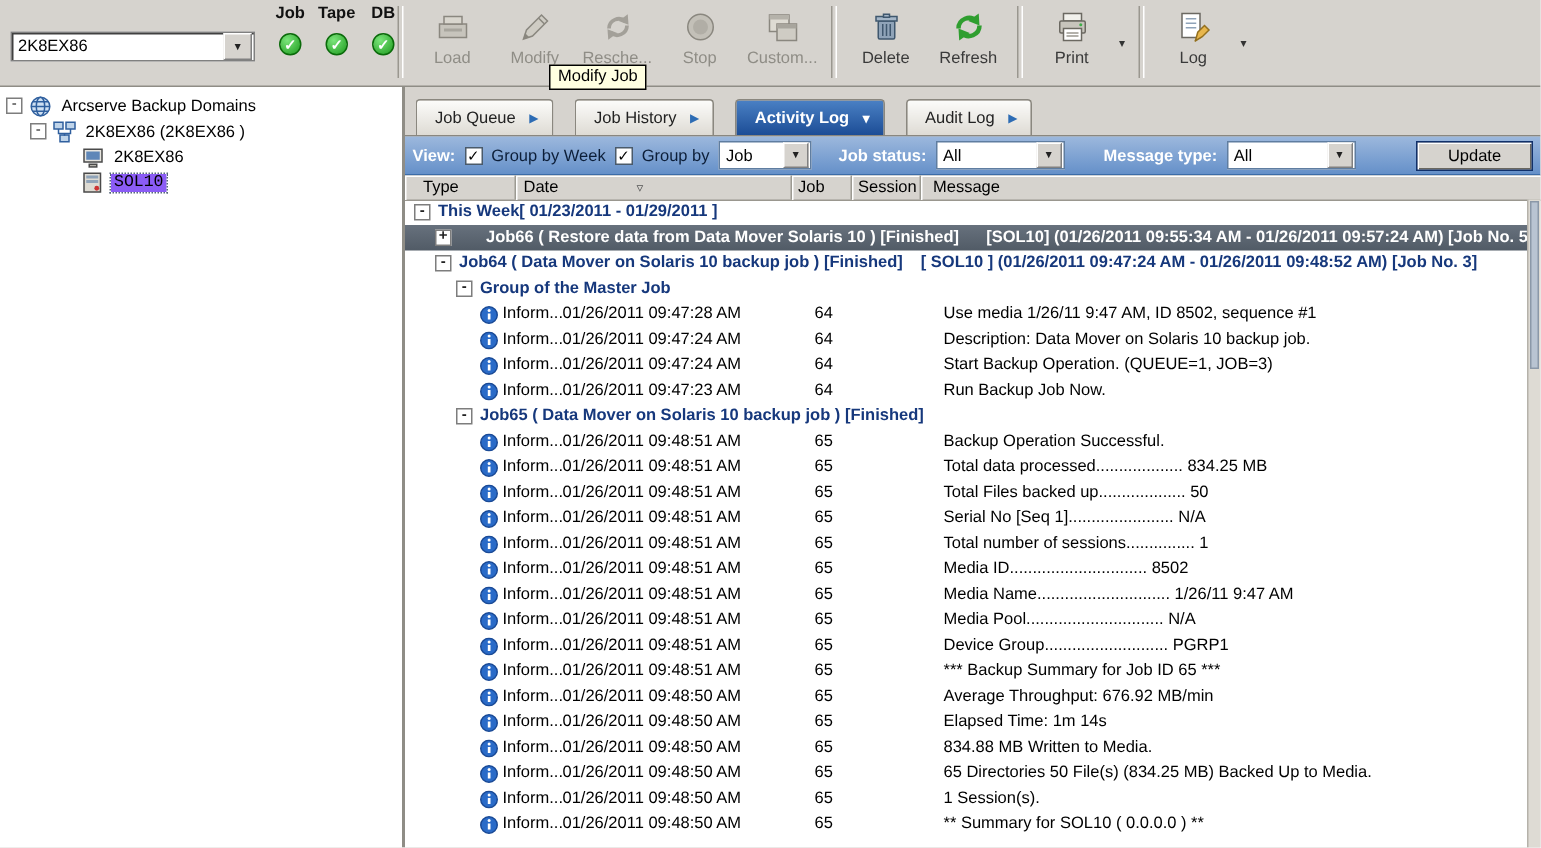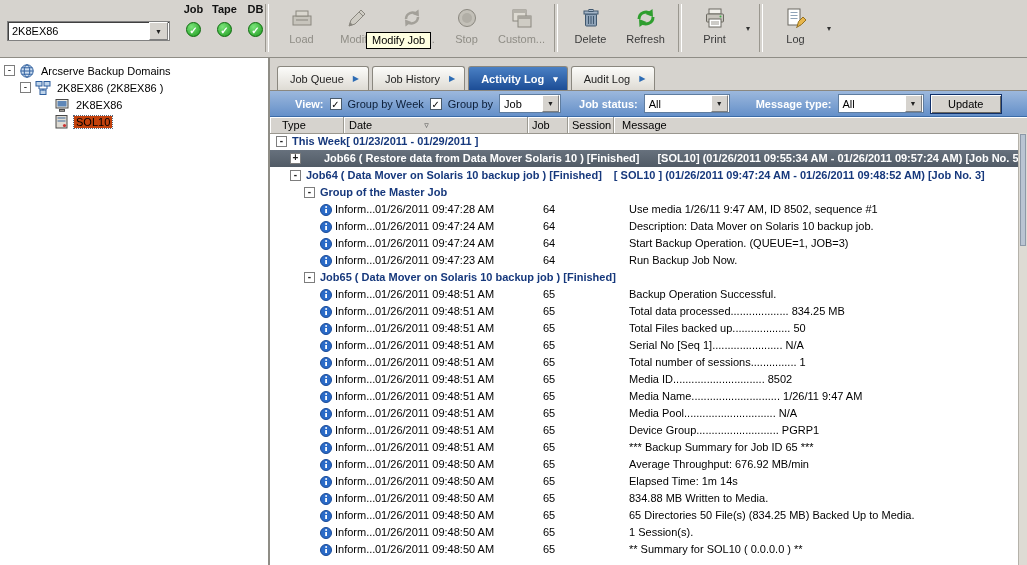--- a/index.html
+++ b/index.html
@@ -15,40 +15,40 @@
   .status-item{width:25px;text-align:center;}
   .status-label{font-weight:bold;font-size:11px;height:15px;color:#111;}
   .status-check{width:15px;height:15px;margin:4px auto 0;border-radius:50%;background:radial-gradient(circle at 35% 30%,#7be57b,#1d9a1d);border:1px solid #0a6a0a;color:#fff;font-size:10px;line-height:15px;font-weight:bold;box-sizing:border-box;}
   .tb-buttons{position:absolute;left:260px;top:1px;height:54px;display:flex;align-items:stretch;}
   .tb-sep{width:2px;border-left:1px solid #9a978f;border-right:1px solid #ffffff;margin:3px 5px;}
   .tb-btn{width:55px;display:flex;flex-direction:column;align-items:center;justify-content:flex-start;padding-top:4px;gap:2px;}
   .tb-btn .icon{height:26px;display:flex;align-items:center;}
   .tb-label{font-size:11px;color:#3a3a3a;white-space:nowrap;}
   .tb-btn.disabled .tb-label{color:#8f8d86;}
   .tb-dd{width:12px;display:flex;align-items:center;justify-content:center;font-size:8px;color:#333;}
-  .tooltip{position:absolute;left:366px;top:32px;background:#ffffe1;border:1px solid #000;padding:1px 5px 2px;font-size:11px;color:#000;z-index:60;white-space:nowrap;}
+  .tooltip{position:absolute;left:366px;top:43px;background:#ffffe1;border:1px solid #000;padding:1px 5px 2px;font-size:11px;color:#000;z-index:60;white-space:nowrap;}
 
   
   .left-panel{position:absolute;top:58px;left:0;width:270px;bottom:0;background:#fff;border-right:2px solid #8f8d86;box-sizing:border-box;overflow:hidden;}
   .tree{padding-top:4px;}
   .tree-row{height:17px;display:flex;align-items:center;gap:4px;white-space:nowrap;color:#000;}
   .tree-label{padding:0 2px;}
-  .tree-row.selected .tree-label{background:#c2410c;outline:1px dotted #55657a;}
+  .tree-row.selected .tree-label{background:#8b5cf6;outline:1px dotted #55657a;font-family:Liberation Mono, monospace;}
   .exp{width:9px;height:9px;border:1px solid #7d7d7d;background:#fff;font-size:10px;line-height:7px;text-align:center;flex:none;box-sizing:content-box;color:#222;display:inline-block;}
   .icon svg{display:block;}
 
   
   .right-panel{position:absolute;left:270px;top:58px;right:0;bottom:0;background:#d6d3ce;}
-  .tabs{height:33px;display:flex;align-items:flex-end;padding:0 0 0 7px;gap:3px;background:#d6d3ce;border-bottom:1px solid #8a877f;box-sizing:border-box;}
+  .tabs{height:33px;display:flex;align-items:flex-end;padding:0 0 0 7px;gap:14px;background:#d6d3ce;border-bottom:1px solid #8a877f;box-sizing:border-box;}
   .tab{height:23px;display:flex;align-items:center;gap:9px;padding:0 9px 0 12px;background:linear-gradient(#fcfcfa,#dedbd4);border:1px solid #8a877f;border-bottom:none;border-radius:3px 3px 0 0;font-size:11px;color:#222;}
   .tab-arrow{color:#2d6cb4;font-size:8px;}
   .tab.active{background:linear-gradient(#4a80c4,#1c4d96);color:#fff;font-weight:bold;justify-content:center;}
   .tab.active .tab-arrow{color:#fff;font-size:9px;}
 
-  .filterbar{height:26px;background:linear-gradient(#9cb8dd,#6590c9);display:flex;align-items:center;gap:6px;padding:0 25px;box-sizing:border-box;border-bottom:1px solid #3c6ca8;}
+  .filterbar{height:26px;background:linear-gradient(#9cb8dd,#6590c9);display:flex;align-items:center;gap:6px;padding:0 5px;box-sizing:border-box;border-bottom:1px solid #3c6ca8;}
   .flabel{color:#fff;font-weight:bold;white-space:nowrap;}
   .cblabel{color:#0c1e38;white-space:nowrap;}
   .checkbox{width:12px;height:12px;background:#fff;border:1px solid #4a5a6a;font-size:10px;line-height:11px;text-align:center;color:#000;flex:none;box-sizing:border-box;}
   .select{height:19px;background:#fff;border:1px solid #5f7da0;display:flex;align-items:center;padding-left:4px;box-sizing:border-box;flex:none;}
   .sel-btn{margin-left:auto;width:15px;height:15px;background:#d6d3ce;border:1px solid #fff;border-right-color:#808080;border-bottom-color:#808080;font-size:7px;display:flex;align-items:center;justify-content:center;color:#222;margin-right:1px;}
   .sel-groupby{width:62px;}
   .sel-jobstatus{width:86px;margin-right:8px;}
   .sel-msgtype{width:86px;}
   .ml{margin-left:12px;}
   .update-btn{margin-left:auto;width:78px;height:20px;background:#d6d3ce;border:1px solid #10306a;box-shadow:inset 1px 1px 0 #ffffff,inset -1px -1px 0 #6a675f;font-size:11px;font-family:inherit;color:#000;}

